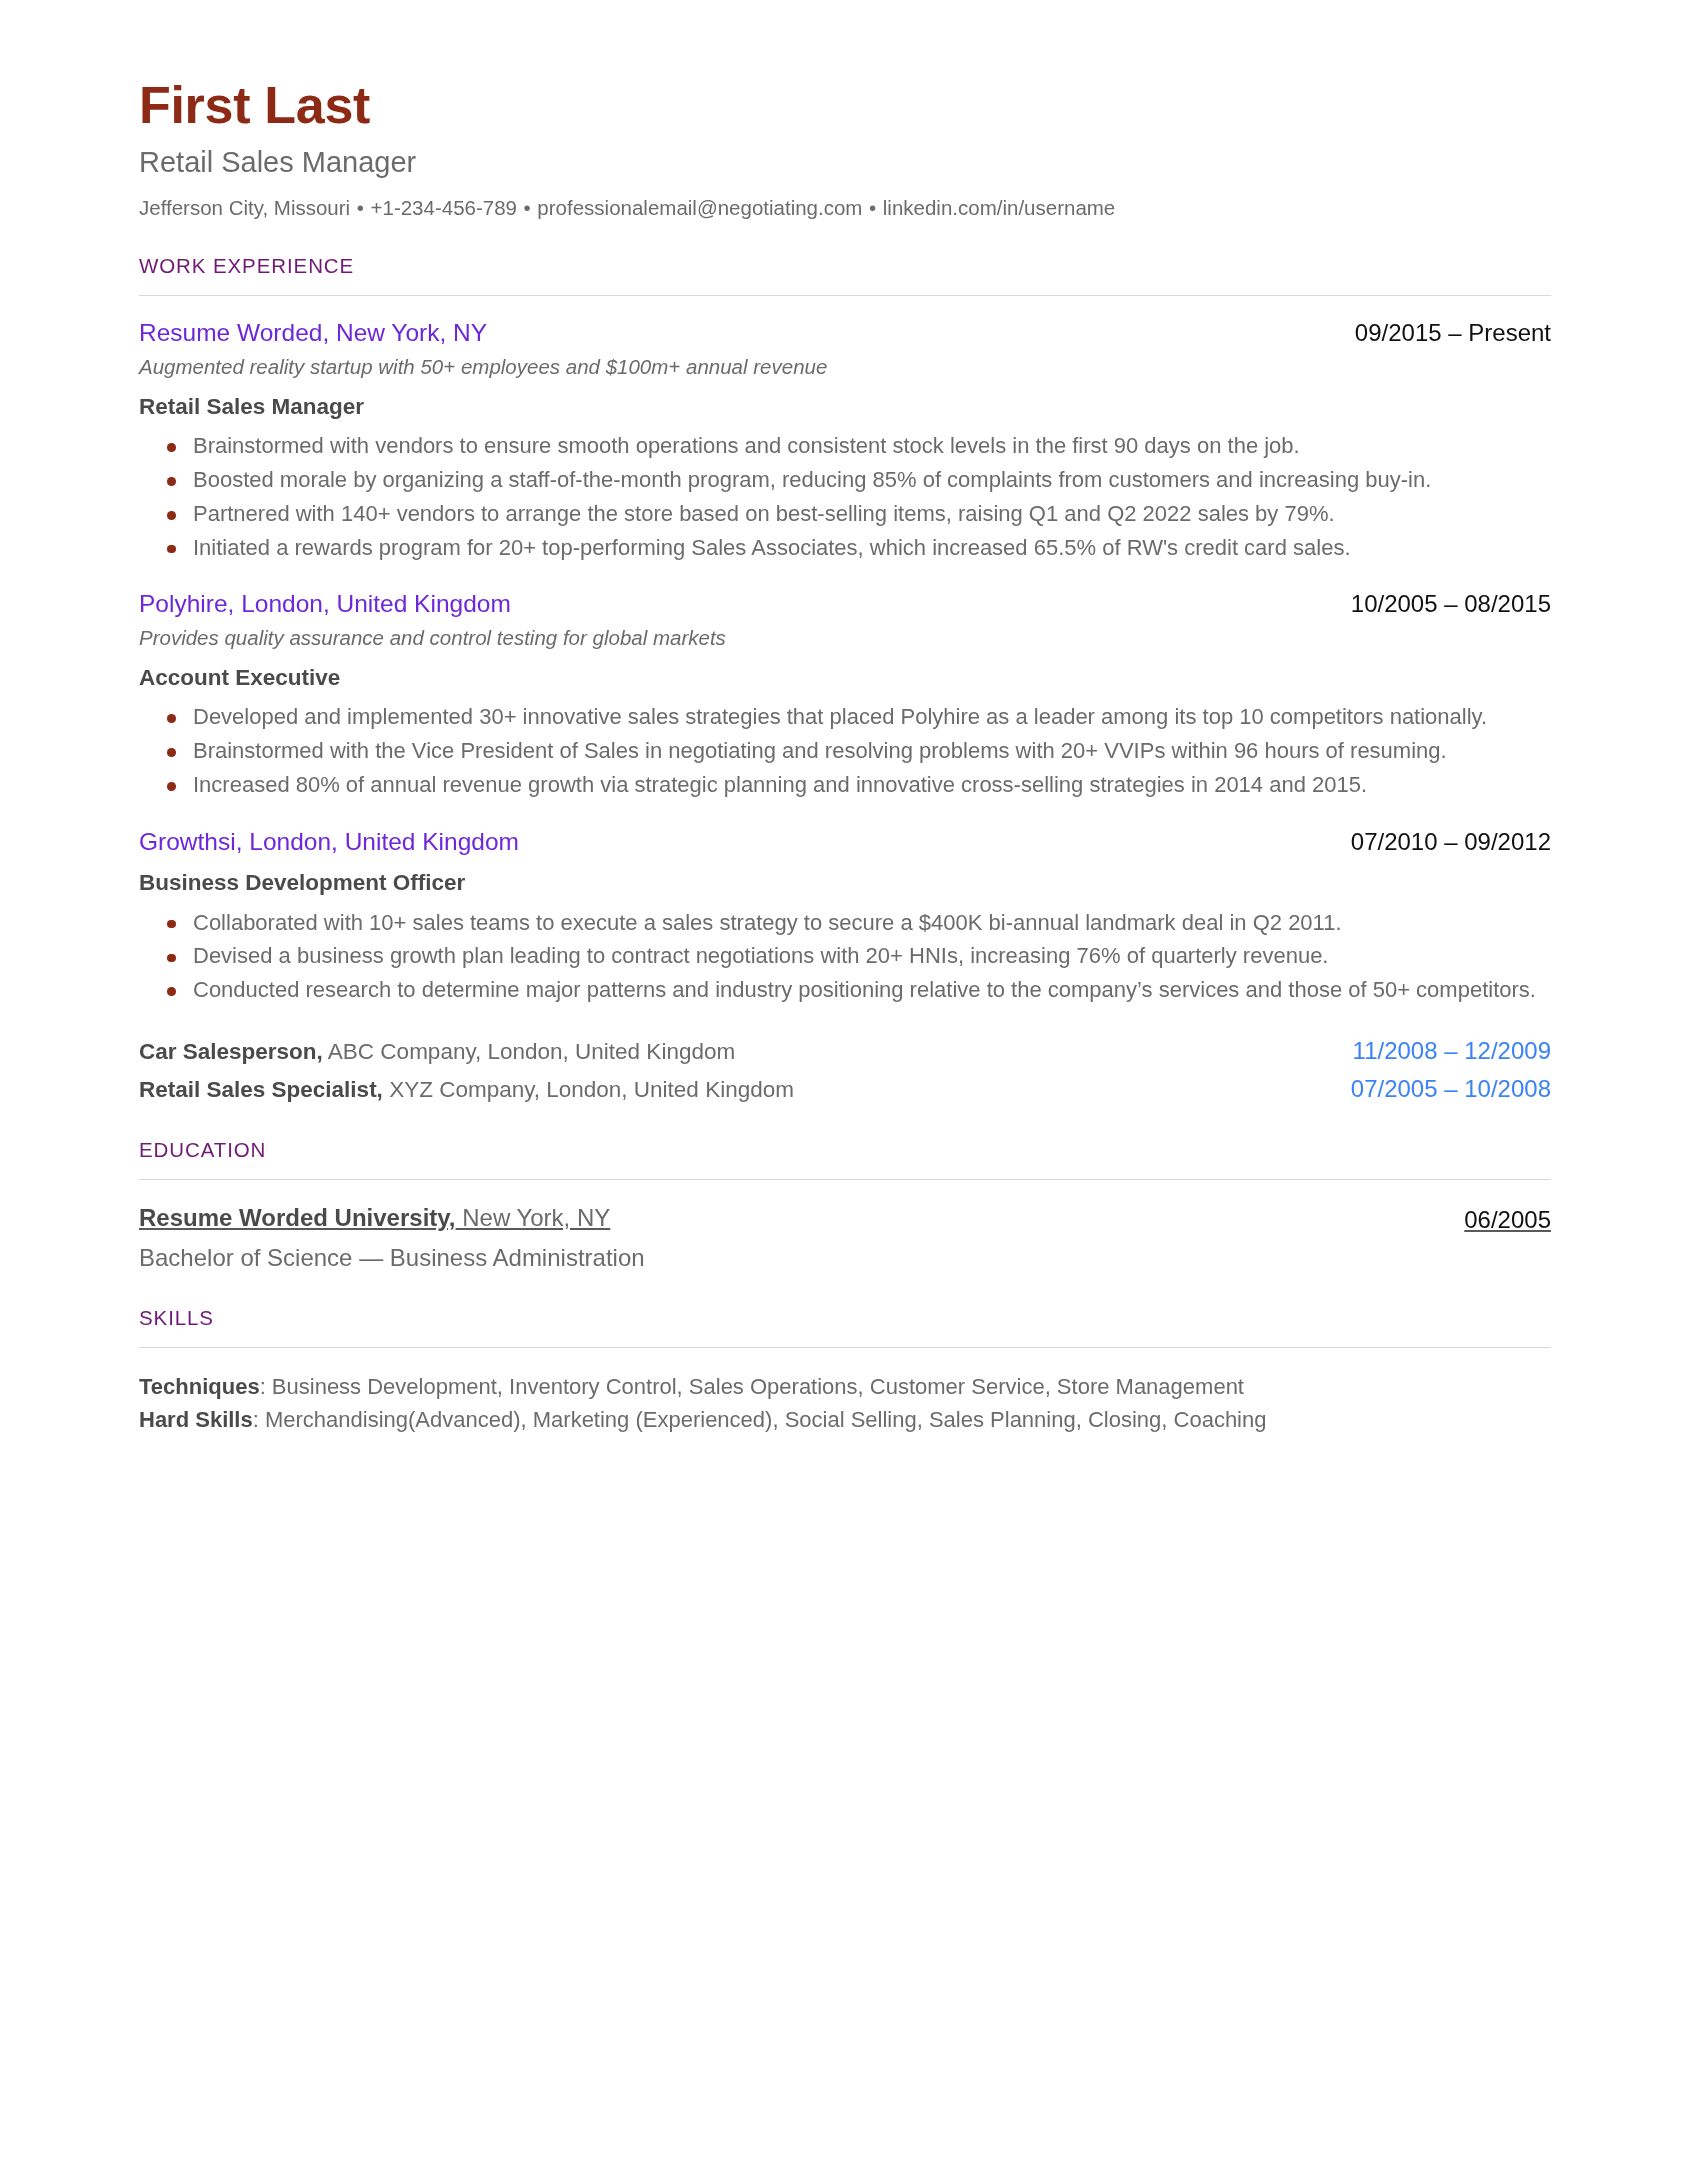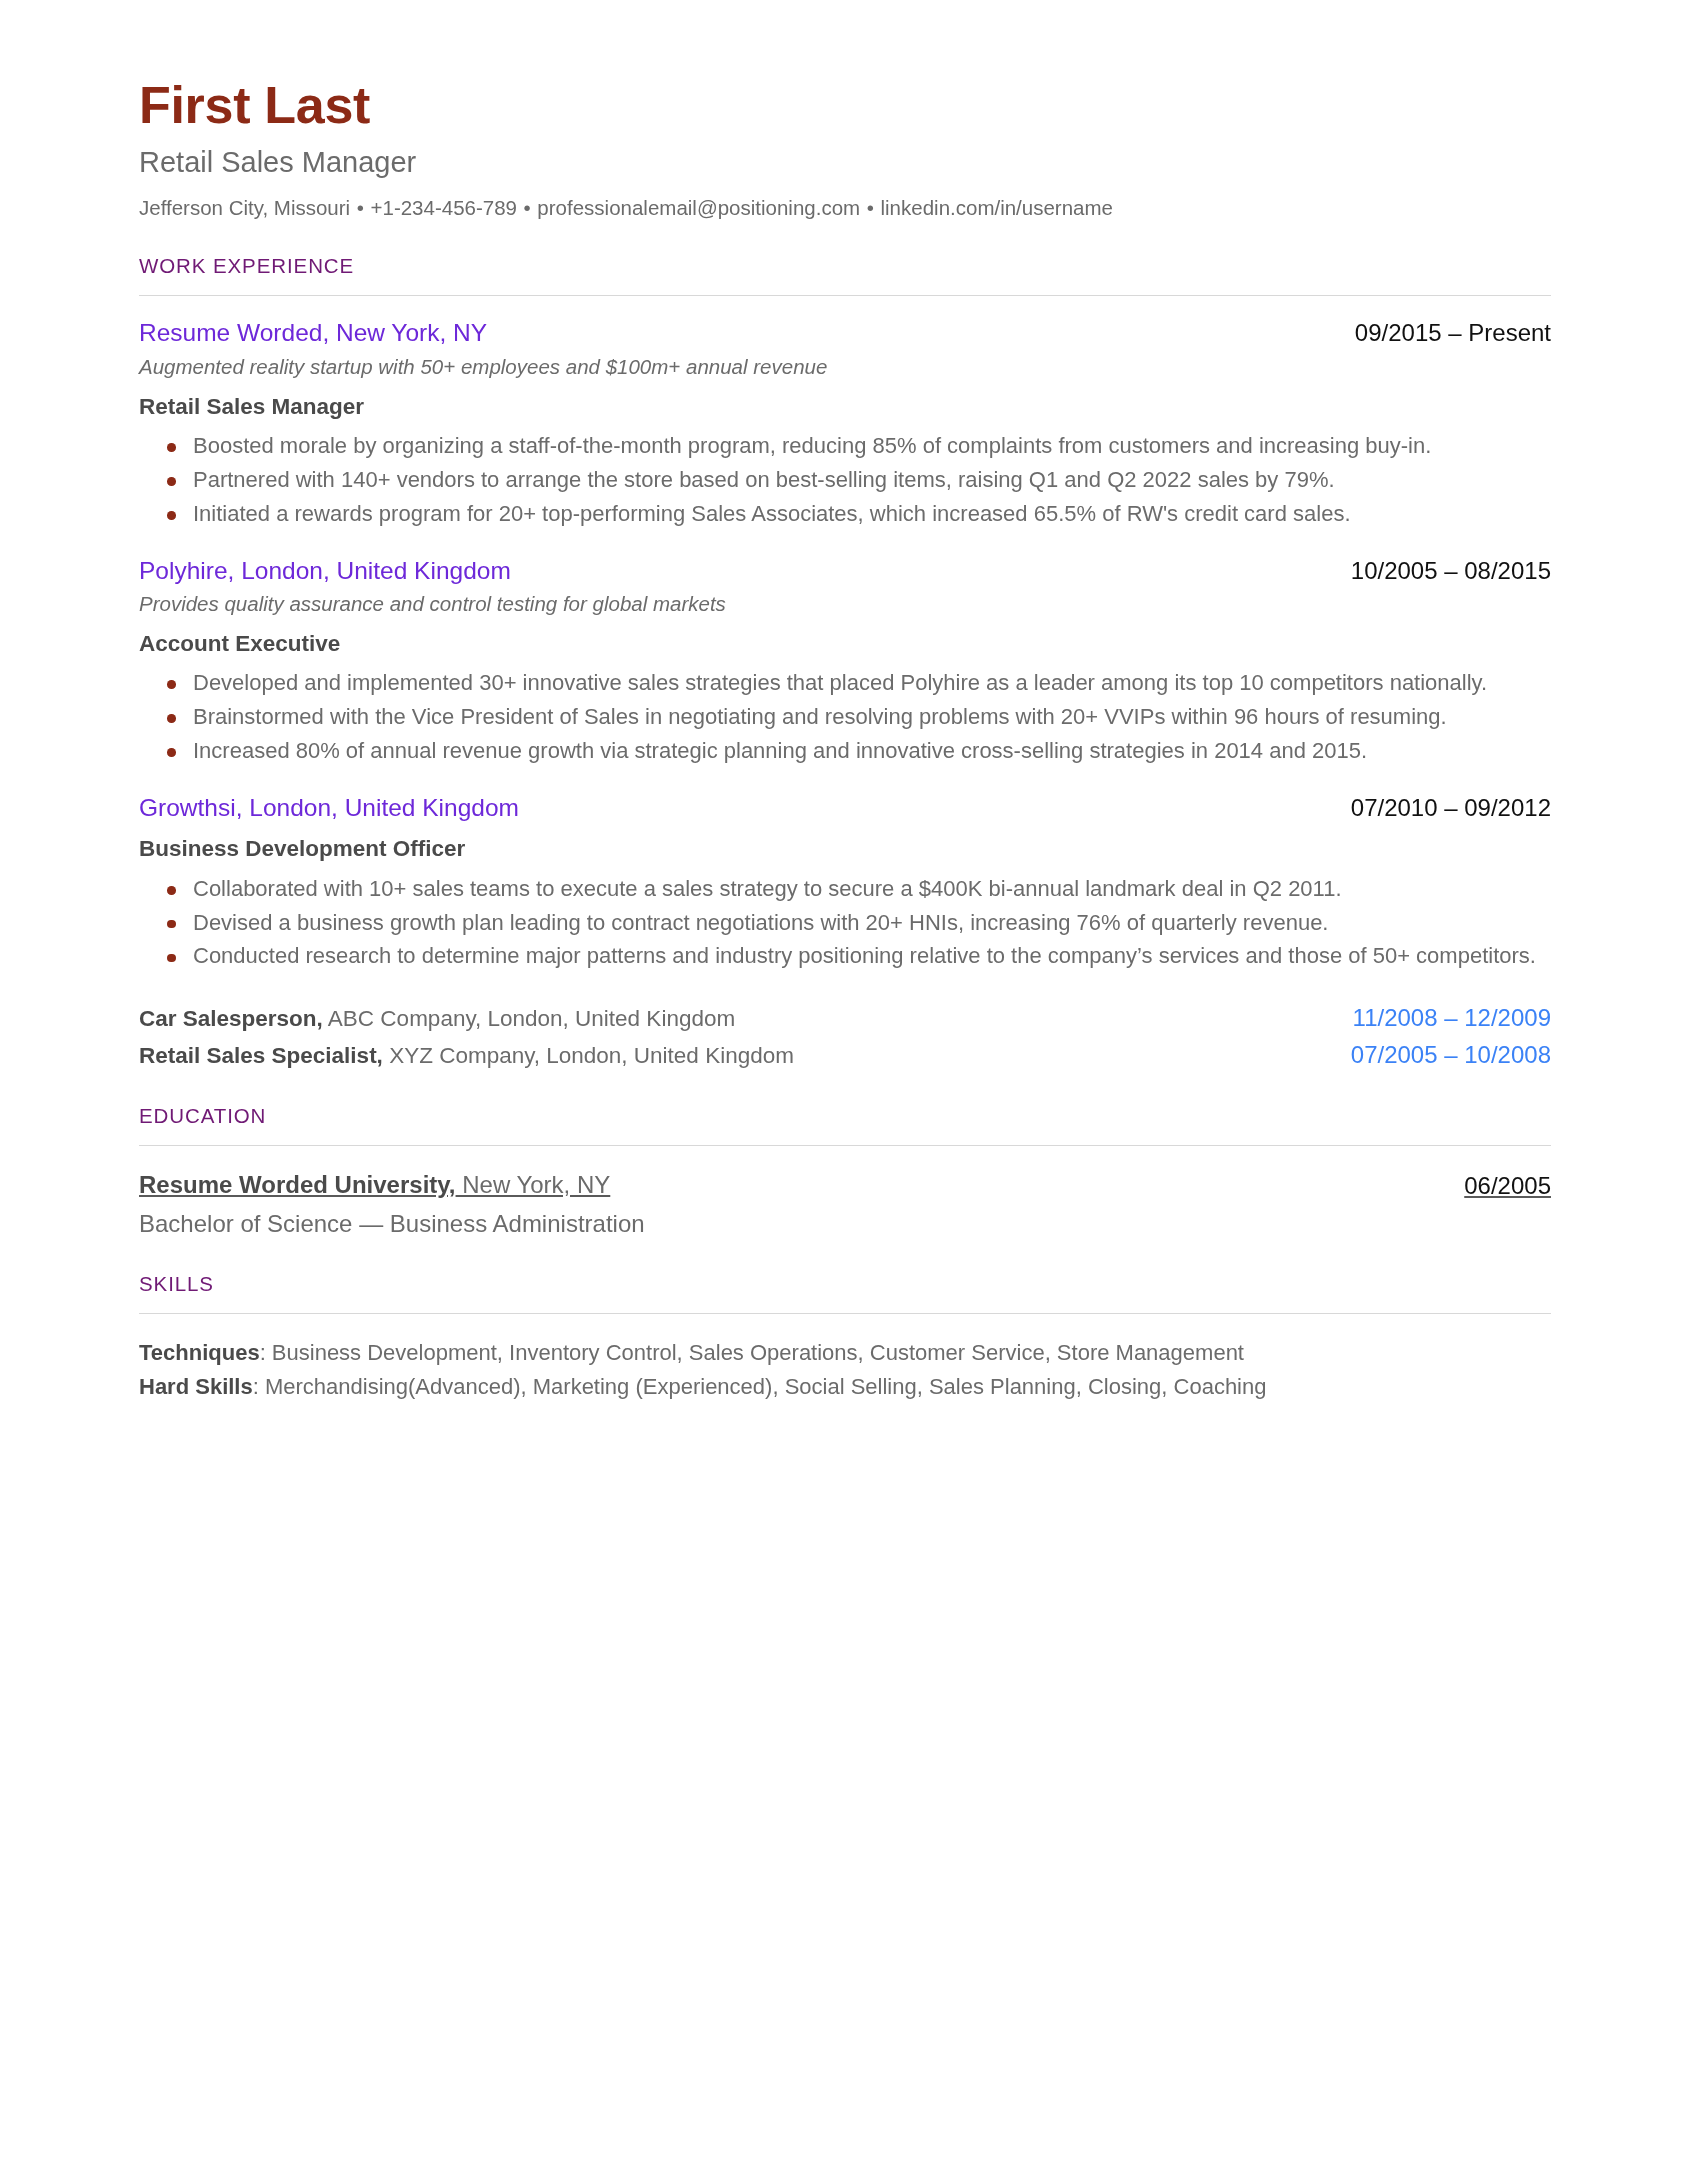--- a/index.html
+++ b/index.html
@@ -202,36 +202,37 @@
 </style>
 </head>
 <body>
 
 <div class="page">
 
   <div>
     <h1 class="resume-name">First Last</h1>
     <div class="resume-title">Retail Sales Manager</div>
     <div class="contact-line">
-      <span>Jefferson City, Missouri</span><span class="contact-sep">•</span><span>+1-234-456-789</span><span class="contact-sep">•</span><span>professionalemail@positioning.com</span><span class="contact-sep">•</span><span>linkedin.com/in/username</span>
+      <span>Jefferson City, Missouri</span><span class="contact-sep">•</span><span>+1-234-456-789</span><span class="contact-sep">•</span><span>professionalemail@negotiating.com</span><span class="contact-sep">•</span><span>linkedin.com/in/username</span>
     </div>
   </div>
 
   <div class="section">
     <div class="section-heading">WORK EXPERIENCE</div>
     <div class="section-rule"></div>
 
     <div class="job">
       <div class="job-header">
         <span class="job-company">Resume Worded, New York, NY</span>
         <span class="job-dates">09/2015 – Present</span>
       </div>
       <div class="job-desc">Augmented reality startup with 50+ employees and $100m+ annual revenue</div>
       <div class="job-role">Retail Sales Manager</div>
       <ul class="bullets">
+        <li>Brainstormed with vendors to ensure smooth operations and consistent stock levels in the first 90 days on the job.</li>
         <li>Boosted morale by organizing a staff-of-the-month program, reducing 85% of complaints from customers and increasing buy-in.</li>
         <li>Partnered with 140+ vendors to arrange the store based on best-selling items, raising Q1 and Q2 2022 sales by 79%.</li>
         <li>Initiated a rewards program for 20+ top-performing Sales Associates, which increased 65.5% of RW's credit card sales.</li>
       </ul>
     </div>
 
     <div class="job">
       <div class="job-header">
         <span class="job-company">Polyhire, London, United Kingdom</span>
         <span class="job-dates">10/2005 – 08/2015</span>

